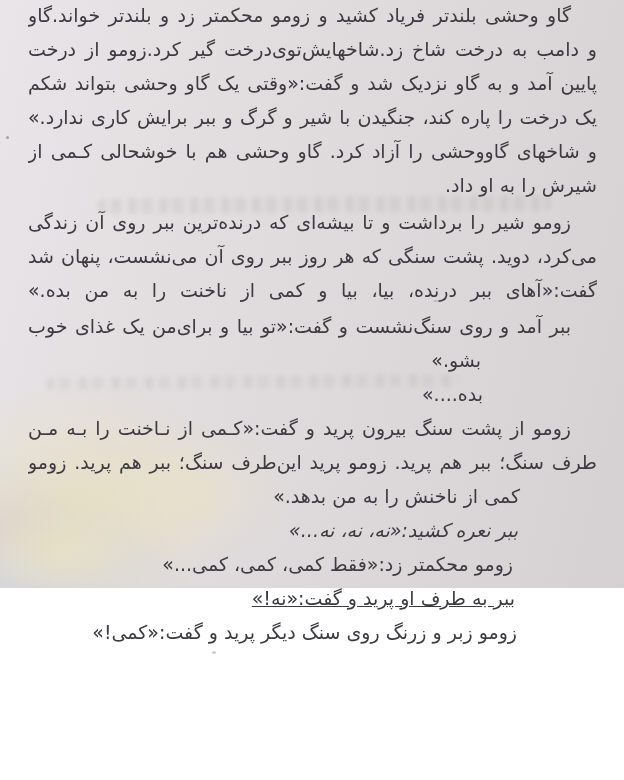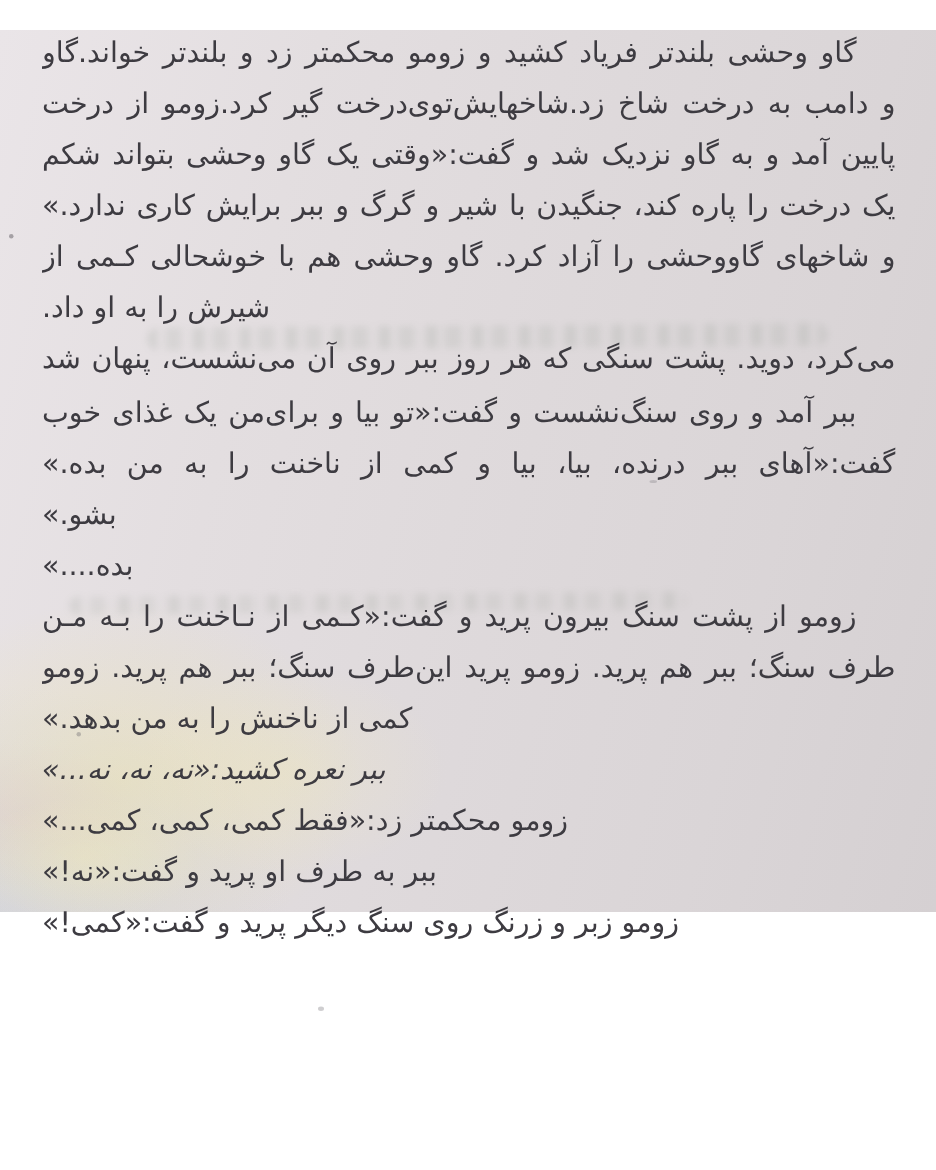--- a/index.html
+++ b/index.html
@@ -14,53 +14,52 @@
     width: 624px;
     height: 588px;
     background:
       radial-gradient(ellipse 230px 170px at 13% 85%, rgba(238,228,162,0.42), rgba(238,228,162,0) 70%),
       radial-gradient(ellipse 150px 100px at 31% 84%, rgba(242,234,184,0.30), rgba(242,234,184,0) 70%),
       radial-gradient(ellipse 110px 60px at 9% 94%, rgba(244,238,190,0.35), rgba(244,238,190,0) 70%),
       radial-gradient(ellipse 270px 210px at 0% 100%, rgba(172,186,206,0.28), rgba(172,186,206,0) 72%),
       radial-gradient(ellipse 120px 70px at 2% 89%, rgba(226,178,190,0.22), rgba(226,178,190,0) 70%),
       linear-gradient(104deg, #eae5e8 0%, #e3dee0 28%, #ded9db 55%, #dad5d7 78%, #d5d0d2 100%);
     font-family: "DejaVu Sans", sans-serif;
-    margin-top: 20px;
   }
   .text-block {
     position: absolute;
     top: -2px;
     right: 27px;
     left: 28px;
     direction: rtl;
     color: #3d3b41;
     font-size: 19px;
   }
   .line {
     height: 34px;
     line-height: 34px;
     white-space: nowrap;
-    text-align: left;
+    text-align: right;
   }
   .full {
     white-space: normal;
     text-align: justify;
     text-align-last: justify;
     overflow: hidden;
     height: 34px;
   }
   .ind  { padding-right: 26px; }
   .mt3  { margin-top: 3px; }
   .mt2  { margin-top: 2px; }
   .pr116 { padding-right: 116px; }
   .pr114 { padding-right: 114px; }
   .pr77 { padding-right: 77px; }
   .pr79 { padding-right: 79px; font-style: italic; }
   .pr84 { padding-right: 84px; }
-  .pr82 { padding-right: 82px; }
+  .pr82 { padding-right: 82px; text-decoration: underline; }
   .pr80 { padding-right: 80px; }
 
   
   .bleed {
     position: absolute;
     filter: blur(2.5px);
     border-radius: 8px;
     pointer-events: none;
   }
   .bleed-a {
@@ -102,23 +101,24 @@
   <div class="speck speck-3"></div>
   <div class="speck speck-4"></div>
 
   <div class="text-block" dir="rtl">
     <div class="line full ind">گاو وحشی بلندتر فریاد کشید و زومو محکمتر زد و بلندتر خواند.گاو</div>
     <div class="line full">و دامب به درخت شاخ زد.شاخهایش‌توی‌درخت گیر کرد.زومو از درخت</div>
     <div class="line full">پایین آمد و به گاو نزدیک شد و گفت:«وقتی یک گاو وحشی بتواند شکم</div>
     <div class="line full">یک درخت را پاره کند، جنگیدن با شیر و گرگ و ببر برایش کاری ندارد.»</div>
     <div class="line full">و شاخهای گاووحشی را آزاد کرد. گاو وحشی هم با خوشحالی کـمی از</div>
     <div class="line">شیرش را به او داد.</div>
+    <div class="line full ind mt3">زومو شیر را برداشت و تا بیشه‌ای که درنده‌ترین ببر روی آن زندگی</div>
     <div class="line full">می‌کرد، دوید. پشت سنگی که هر روز ببر روی آن می‌نشست، پنهان شد و</div>
+    <div class="line full">گفت:«آهای ببر درنده، بیا، بیا و کمی از ناخنت را به من بده.»</div>
     <div class="line full ind mt2">ببر آمد و روی سنگ‌نشست و گفت:«تو بیا و برای‌من یک غذای خوب</div>
-    <div class="line full">گفت:«آهای ببر درنده، بیا، بیا و کمی از ناخنت را به من بده.»</div>
     <div class="line pr116">بشو.»</div>
     <div class="line pr114">بده....»</div>
     <div class="line full ind">زومو از پشت سنگ بیرون پرید و گفت:«کـمی از نـاخنت را بـه مـن</div>
     <div class="line full">طرف سنگ؛ ببر هم پرید. زومو پرید این‌طرف سنگ؛ ببر هم پرید. زومو</div>
     <div class="line pr77">کمی از ناخنش را به من بدهد.»</div>
     <div class="line pr79">ببر نعره کشید:«نه، نه، نه...»</div>
     <div class="line pr84">زومو محکمتر زد:«فقط کمی، کمی، کمی...»</div>
     <div class="line pr82">ببر به طرف او پرید و گفت:«نه!»</div>
     <div class="line pr80">زومو زبر و زرنگ روی سنگ دیگر پرید و گفت:«کمی!»</div>
   </div>

